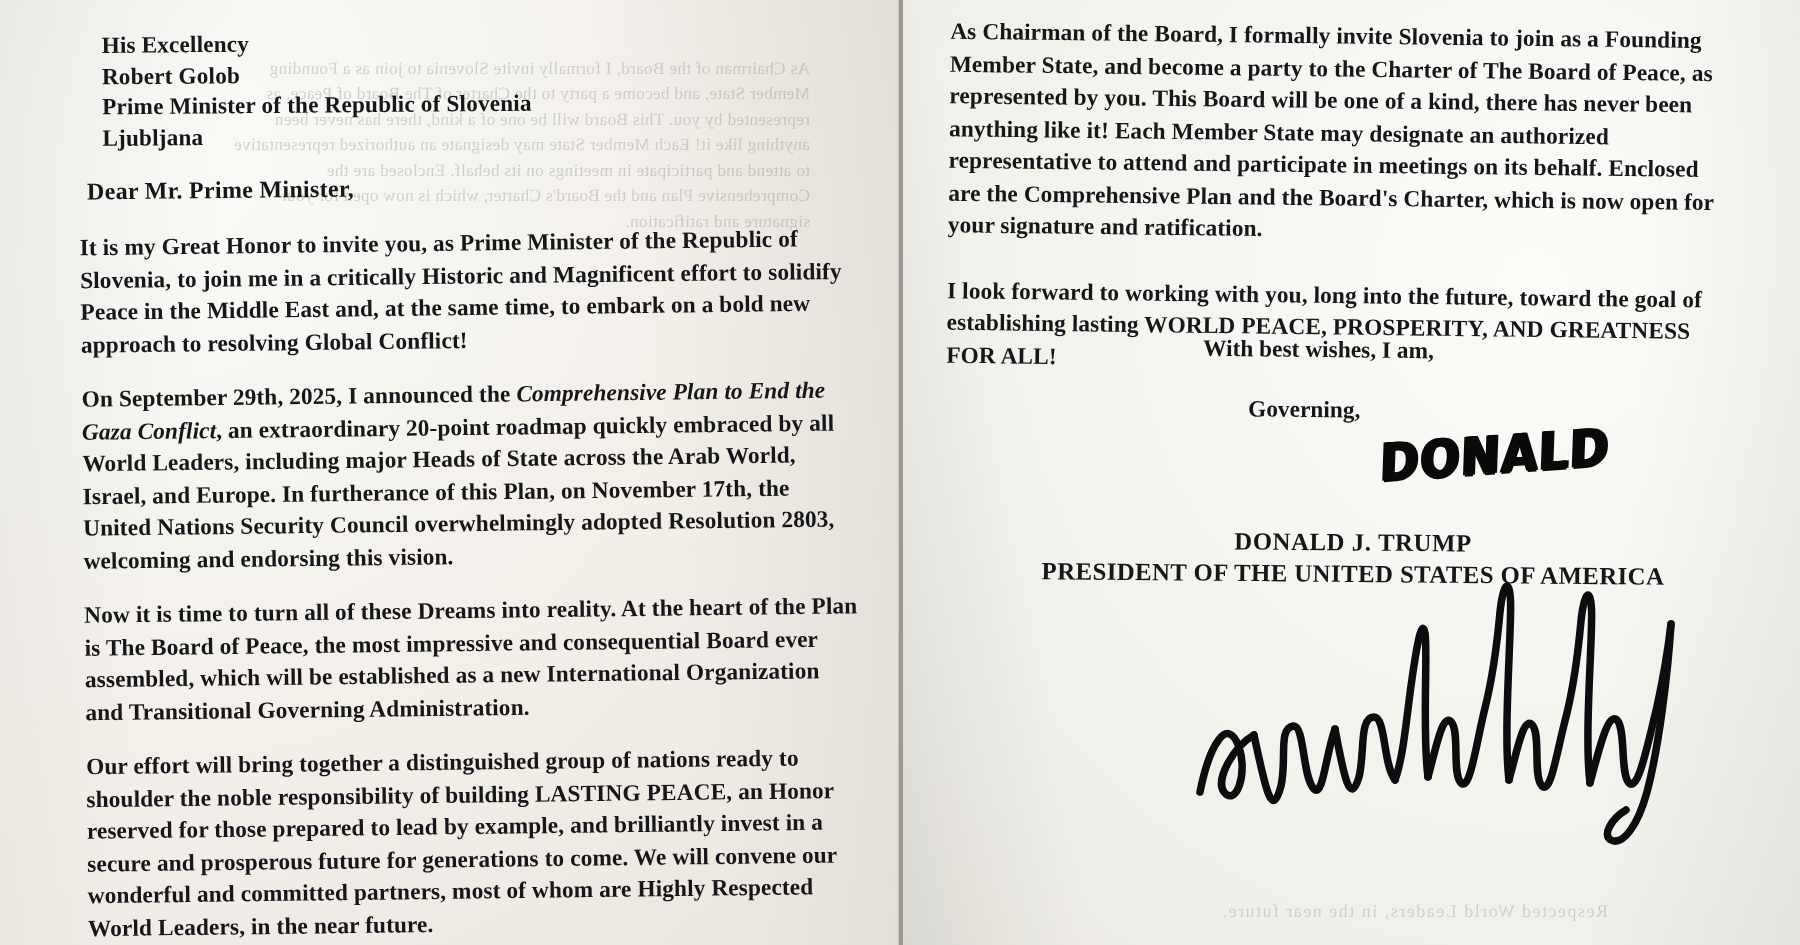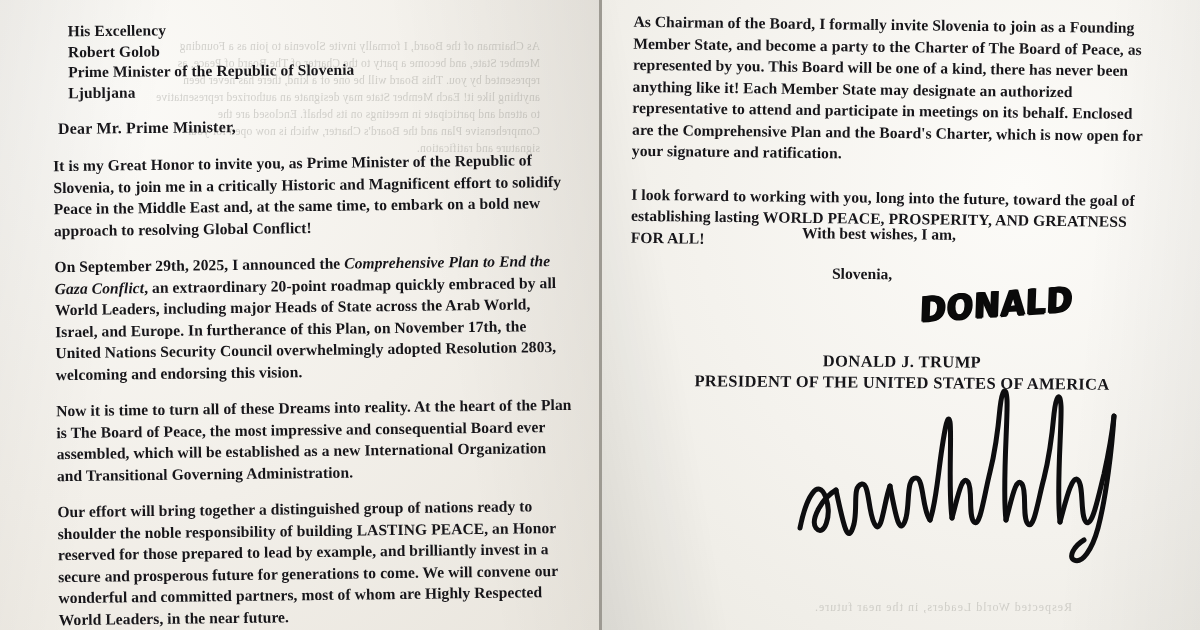--- a/index.html
+++ b/index.html
@@ -225,21 +225,21 @@
     <div class="faint-right" style="left:170px; top:600px; width:300px;">Respected World Leaders, in the near future.</div>
 
     <div class="content">
 
       <div class="body-right">
         <p>As Chairman of the Board, I formally invite Slovenia to join as a Founding Member State, and become a party to the Charter of The Board of Peace, as represented by you. This Board will be one of a kind, there has never been anything like it! Each Member State may designate an authorized representative to attend and participate in meetings on its behalf. Enclosed are the Comprehensive Plan and the Board's Charter, which is now open for your signature and ratification.</p>
         <p>I look forward to working with you, long into the future, toward the goal of establishing lasting WORLD PEACE, PROSPERITY, AND GREATNESS FOR ALL!</p>
       </div>
 
       <div class="closing">With best wishes, I am,</div>
-      <div class="sincerely">Slovenia,</div>
+      <div class="sincerely">Governing,</div>
 
       <div class="sharpie-name">DONALD</div>
 
       <div class="name-line">DONALD J. TRUMP</div>
       <div class="title-line">PRESIDENT OF THE UNITED STATES OF AMERICA</div>
 
       <div class="signature">
         <svg width="330" height="220" viewBox="0 0 330 220" fill="none" xmlns="http://www.w3.org/2000/svg">
           <g stroke="#0d0d0f" stroke-width="5" stroke-linecap="round" stroke-linejoin="round" fill="none">
             <path d="M8 150 C 14 120, 26 98, 34 120 C 40 138, 32 160, 24 150 C 18 142, 30 120, 44 112"></path>

